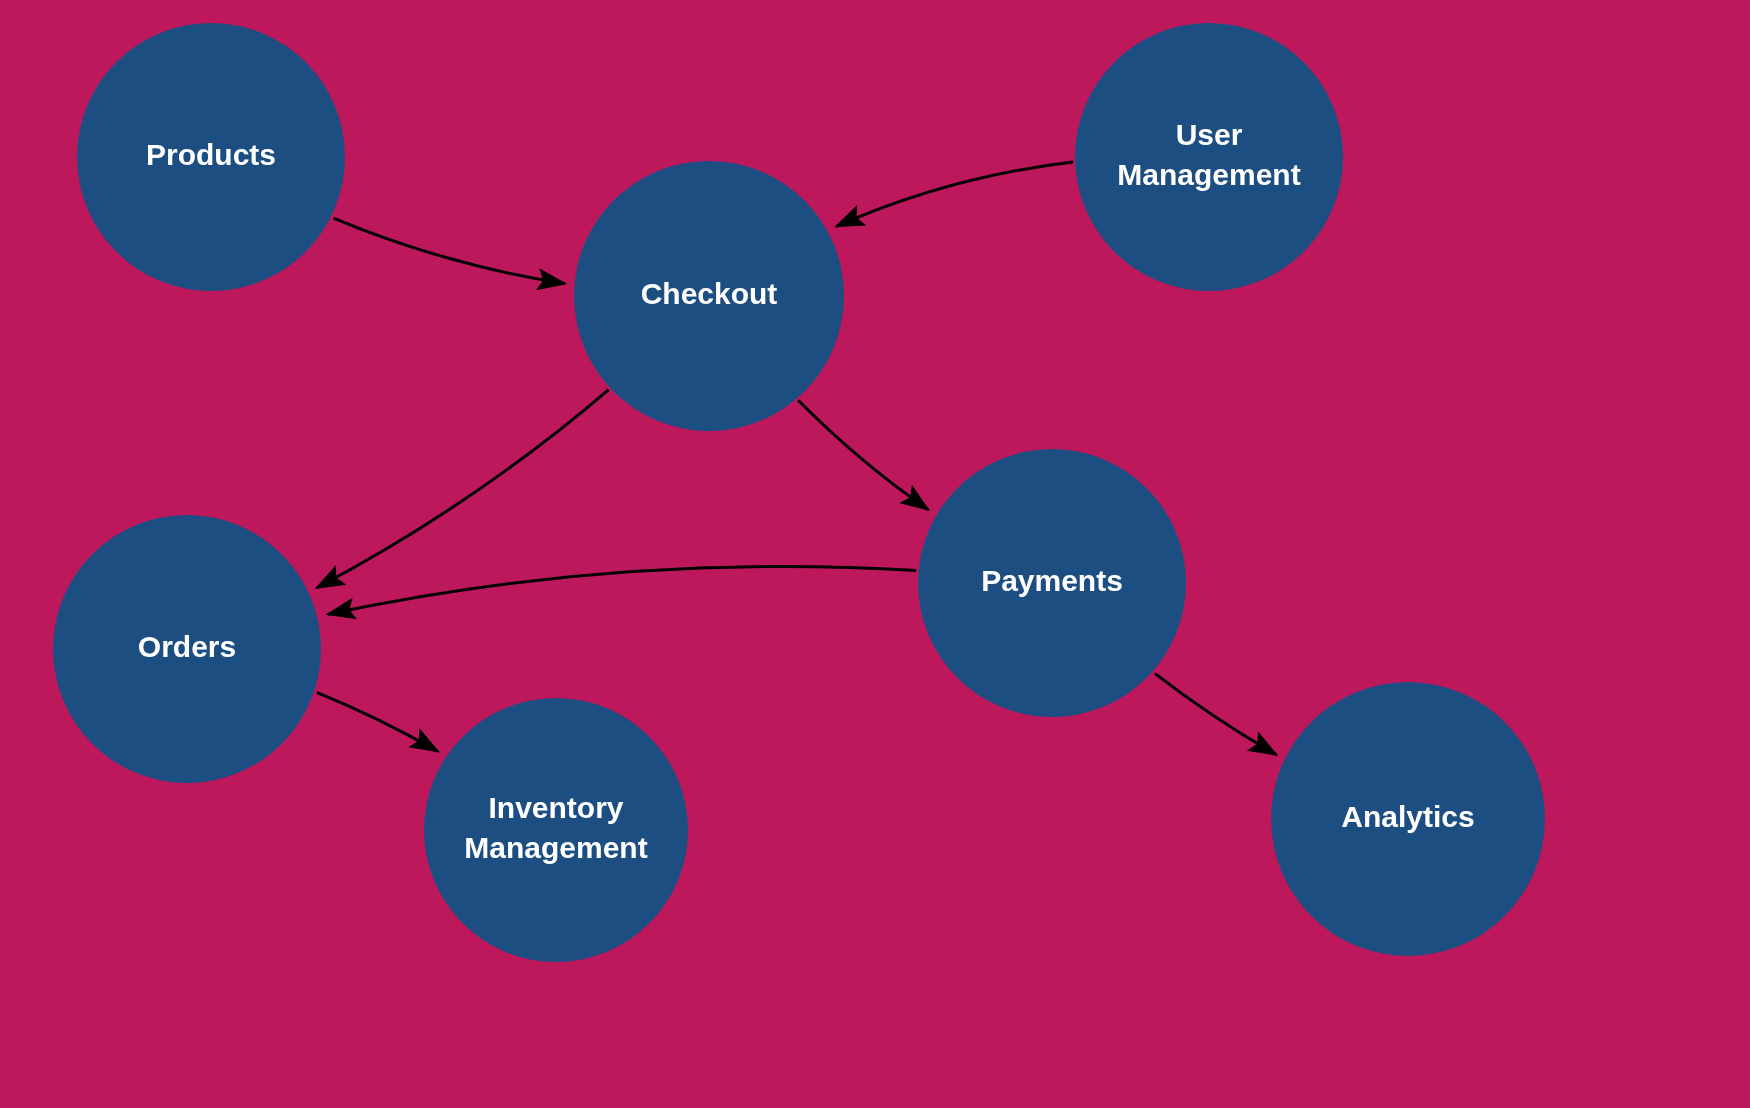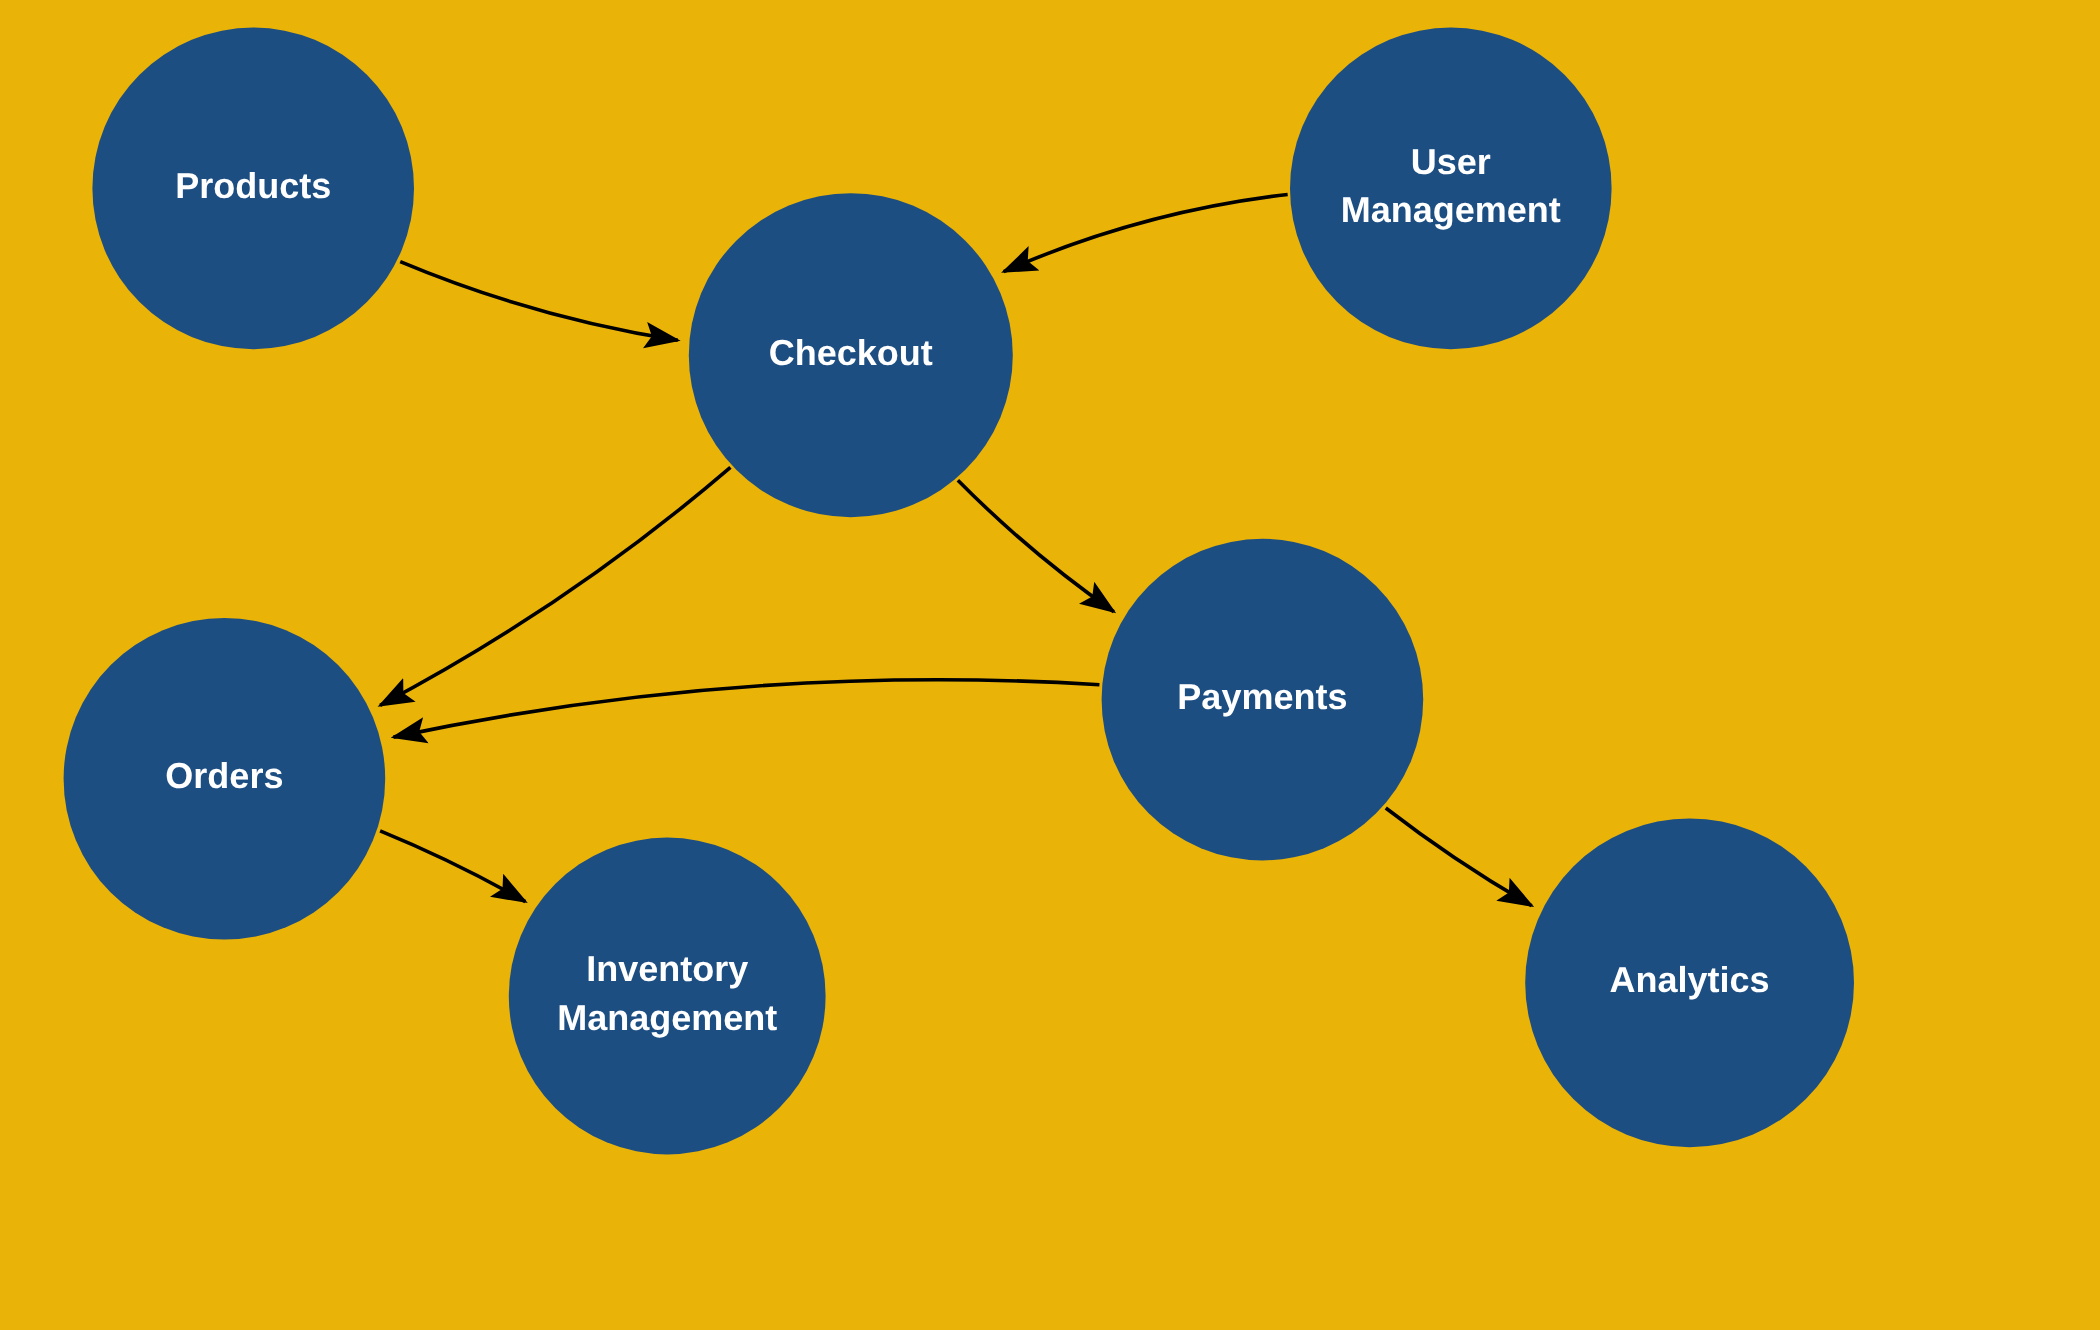--- a/index.html
+++ b/index.html
@@ -8,21 +8,21 @@
     padding: 0;
     background: #ffffff;
   }
   body {
     font-family: "Liberation Sans", sans-serif;
   }
   #canvas-wrap {
     position: relative;
     width: 1750px;
     height: 1108px;
-    background: #eab308;
+    background: #be185d;
     overflow: hidden;
   }
   #graph-svg {
     position: absolute;
     top: 0;
     left: 0;
     width: 1750px;
     height: 1108px;
     display: block;
   }

